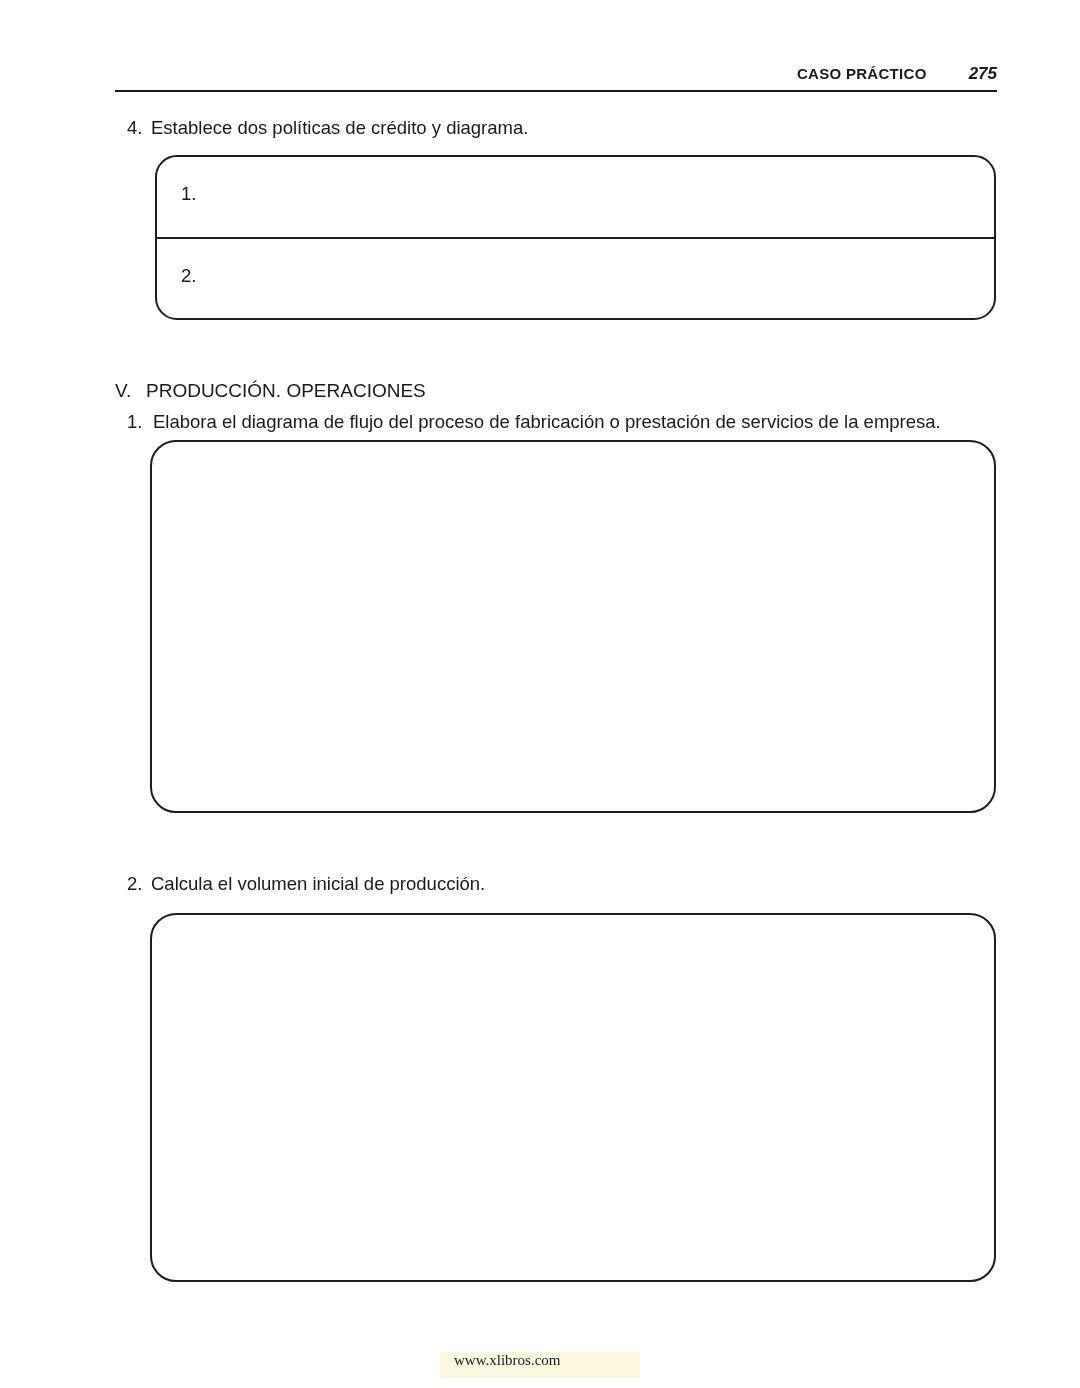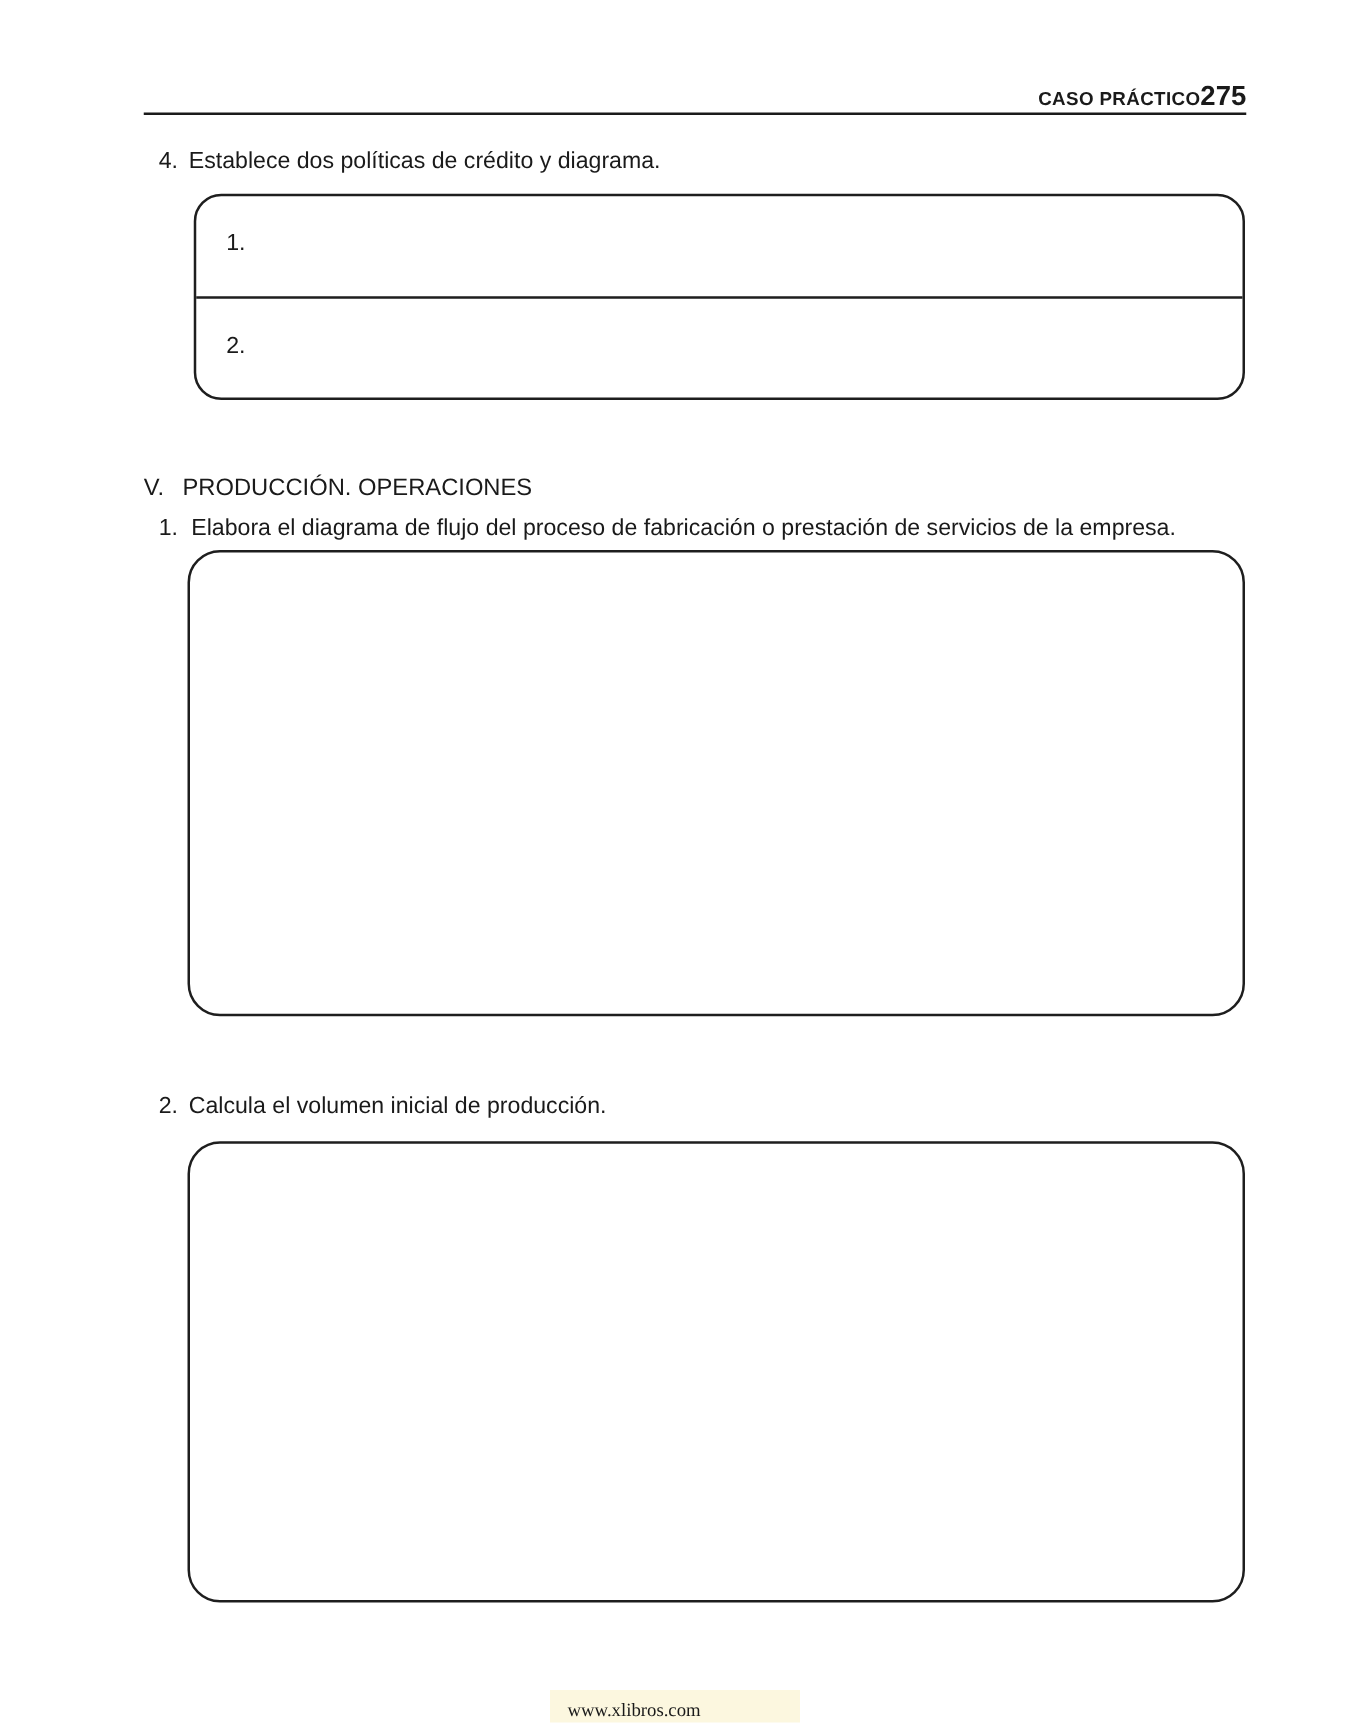--- a/index.html
+++ b/index.html
@@ -18,23 +18,24 @@
     overflow:hidden;
   }
 
   
   .header-row {
     position:absolute;
     top:64px; left:115px; width:882px;
     display:flex;
     justify-content:flex-end;
     align-items:baseline;
+    gap:42px;
   }
   .header-title { font-size:15px; font-weight:bold; letter-spacing:.3px; }
-  .header-page  { font-size:22px; font-weight:bold; }
+  .header-page  { font-size:17px; font-weight:bold;font-style:italic; }
   .header-rule {
     position:absolute;
     top:90px; left:115px; width:882px; height:2px;
     background:#1a1a1a;
   }
 
   
   .q {
     position:absolute;
     display:flex;
@@ -92,21 +93,21 @@
     border-radius:26px;
   }
 
   
   .footer-highlight {
     position:absolute;
     top:1352px; left:440px;
     width:200px; height:26px;
     background:#fcf7df;
     display:flex;
-    align-items:flex-end;
+    align-items:flex-start;
   }
   .footer-url {
     font-family:"Liberation Serif", serif;
     font-size:15px;
     color:#1a1a1a;
     padding-left:14px;
     white-space:nowrap;
   }
 </style>
 </head>

